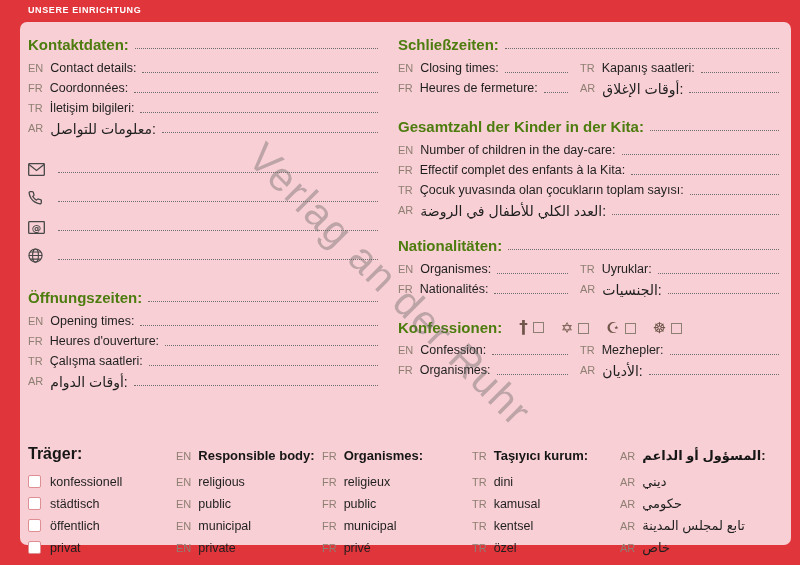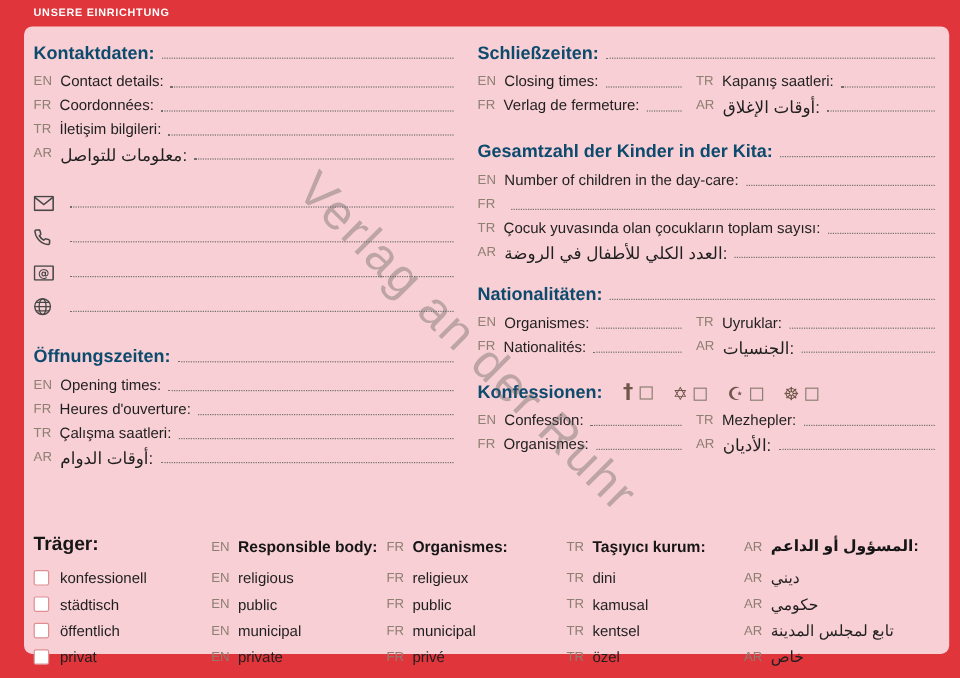--- a/index.html
+++ b/index.html
@@ -5,21 +5,21 @@
   html,body{margin:0;padding:0;}
   body{width:800px;height:565px;font-family:"Liberation Sans","DejaVu Sans",sans-serif;}
   .screen{position:relative;width:800px;height:565px;background:#e0353b;overflow:hidden;padding-left:11px;}
   .top-header{position:absolute;top:5px;left:28px;color:#ffffff;font-size:9px;font-weight:bold;letter-spacing:0.6px;}
   .panel{position:absolute;left:20px;right:20px;top:22px;bottom:20px;background:#f8cfd4;border-radius:7px;padding:14px 10px 8px 8px;box-sizing:border-box;}
   .watermark{position:absolute;left:252px;top:112px;transform:rotate(45deg);transform-origin:0 0;font-size:41px;color:rgba(100,100,100,0.40);letter-spacing:2px;white-space:nowrap;z-index:2;pointer-events:none;}
   .columns{display:flex;gap:18px;height:392px;position:relative;z-index:1;}
   .col-left{width:352px;flex:none;}
   .col-right{flex:1;min-width:0;}
   .hline{display:flex;align-items:flex-end;margin-bottom:7px;}
-  .h{font-size:15px;font-weight:bold;color:#0c4a6e;}
+  .h{font-size:15px;font-weight:bold;color:#4d7c0f;}
   .dots{flex:1 1 auto;border-bottom:1.6px dotted #6e6e6e;margin:0 2px 4px 6px;min-width:8px;}
   .fline{display:flex;align-items:flex-end;margin-bottom:3px;font-size:12.5px;color:#1f1f1f;min-height:17px;line-height:1.25;}
   .fline .dots{margin-bottom:4px;}
   .tag{color:#8e7f73;font-size:11px;margin-right:7px;flex:none;padding-bottom:1px;}
   .lbl{white-space:nowrap;}
   .lbl.ar{font-size:14px;line-height:1.1;}
   .channels{margin-top:12px;}
   .icon-line{display:flex;align-items:flex-end;height:29px;}
   .icon{width:24px;flex:none;display:flex;align-items:flex-end;padding-bottom:2px;}
   .icon-line .dots{margin-bottom:5px;}
@@ -157,21 +157,21 @@
             <span class="lbl">Closing times:</span>
             <span class="dots"></span>
           </div>
           <div class="fline">
             <span class="tag">TR</span>
             <span class="lbl">Kapanış saatleri:</span>
             <span class="dots"></span>
           </div>
           <div class="fline">
             <span class="tag">FR</span>
-            <span class="lbl">Verlag de fermeture:</span>
+            <span class="lbl">Heures de fermeture:</span>
             <span class="dots"></span>
           </div>
           <div class="fline">
             <span class="tag">AR</span>
             <span class="lbl ar">أوقات الإغلاق:</span>
             <span class="dots"></span>
           </div>
         </div>
 
         <div class="hline">
@@ -179,20 +179,21 @@
           <span class="dots"></span>
         </div>
         <div class="blk-mb">
           <div class="fline">
             <span class="tag">EN</span>
             <span class="lbl">Number of children in the day-care:</span>
             <span class="dots"></span>
           </div>
           <div class="fline">
             <span class="tag">FR</span>
+            <span class="lbl">Effectif complet des enfants à la Kita:</span>
             <span class="dots"></span>
           </div>
           <div class="fline">
             <span class="tag">TR</span>
             <span class="lbl">Çocuk yuvasında olan çocukların toplam sayısı:</span>
             <span class="dots"></span>
           </div>
           <div class="fline">
             <span class="tag">AR</span>
             <span class="lbl ar">العدد الكلي للأطفال في الروضة:</span>

